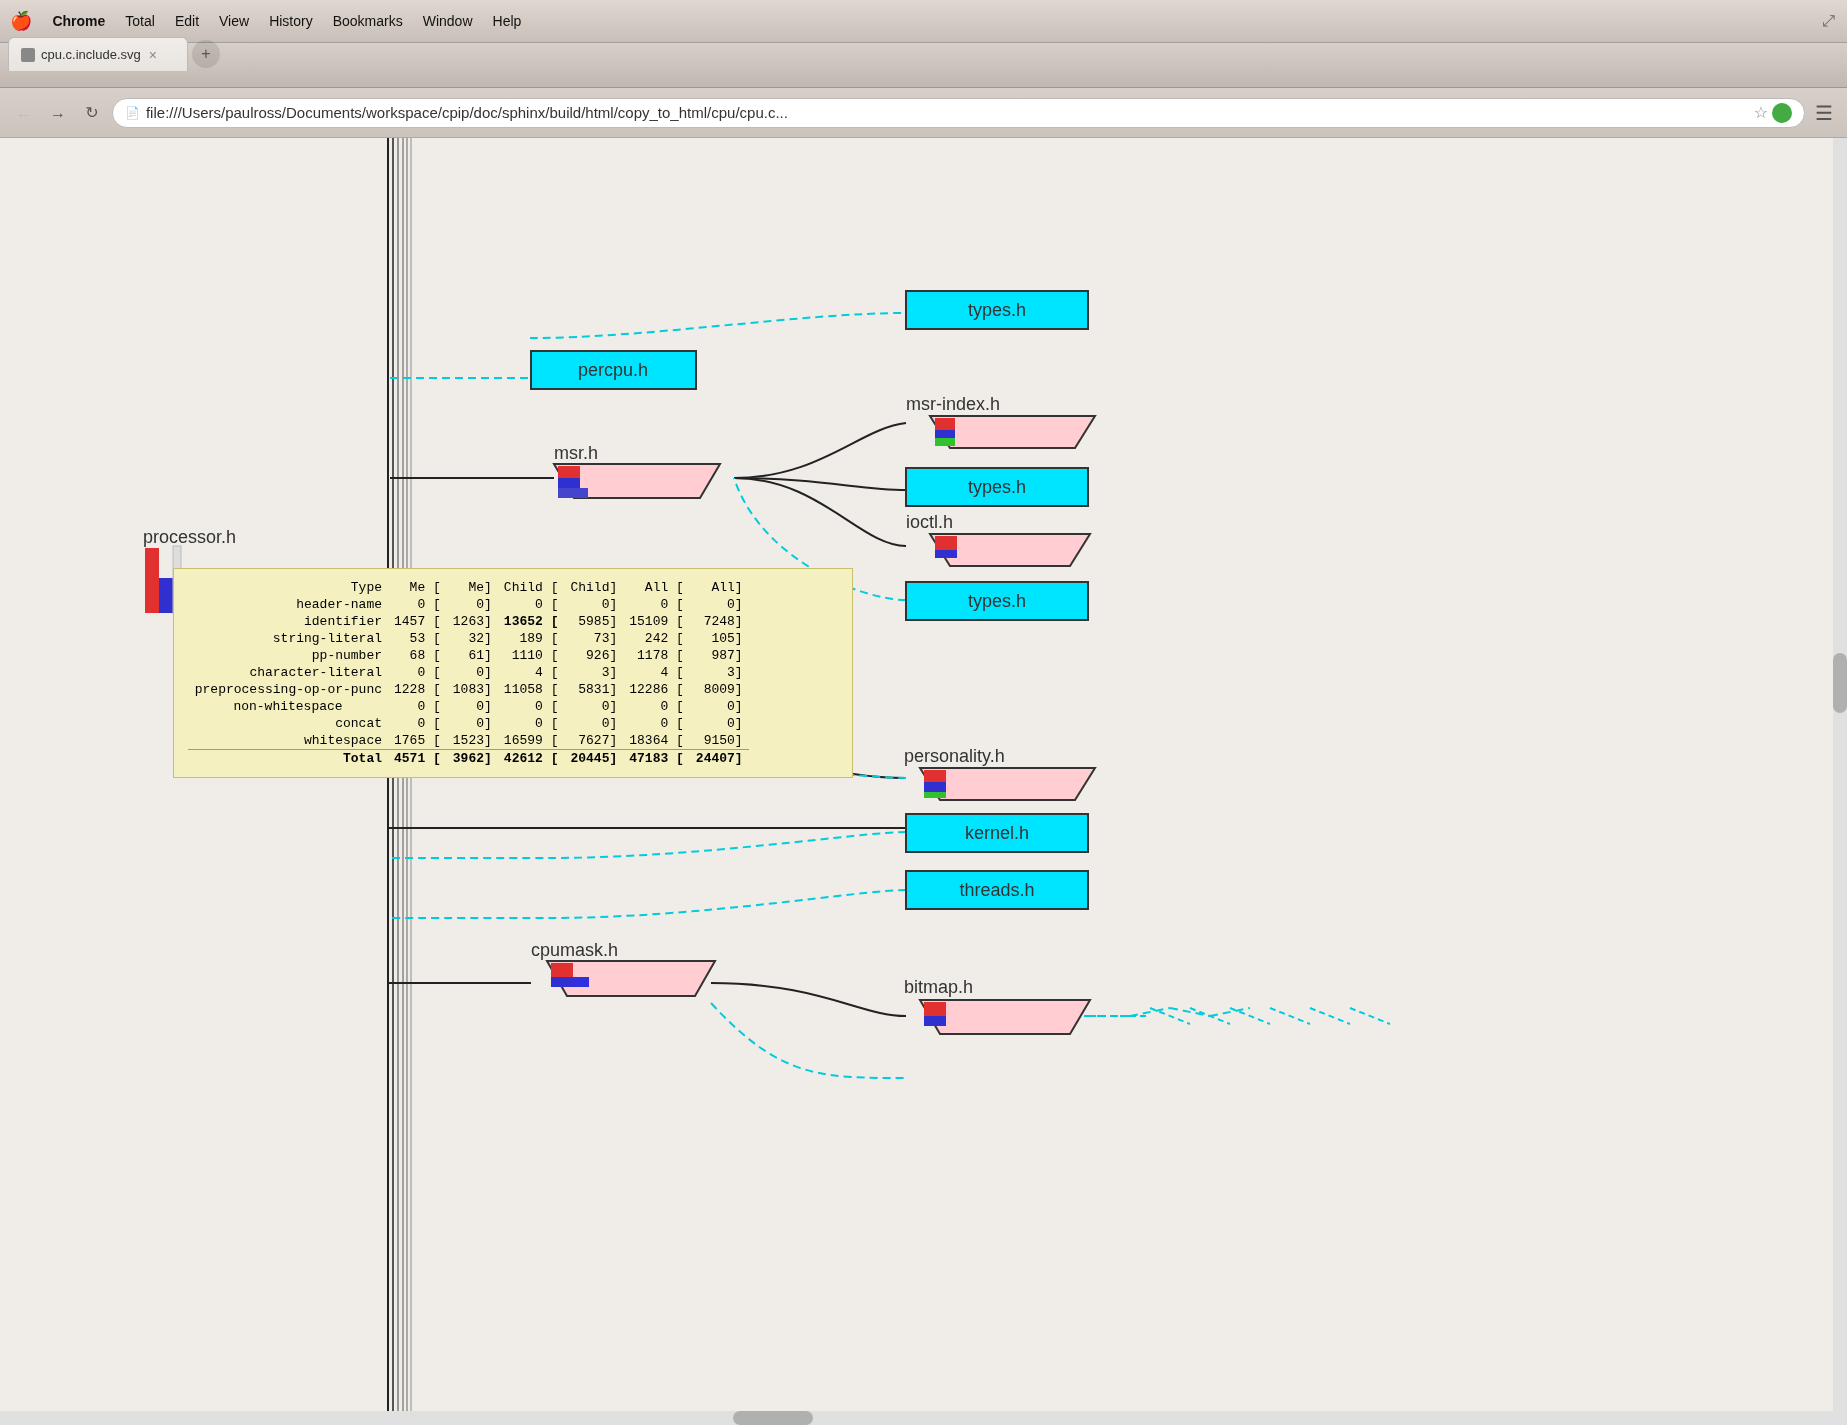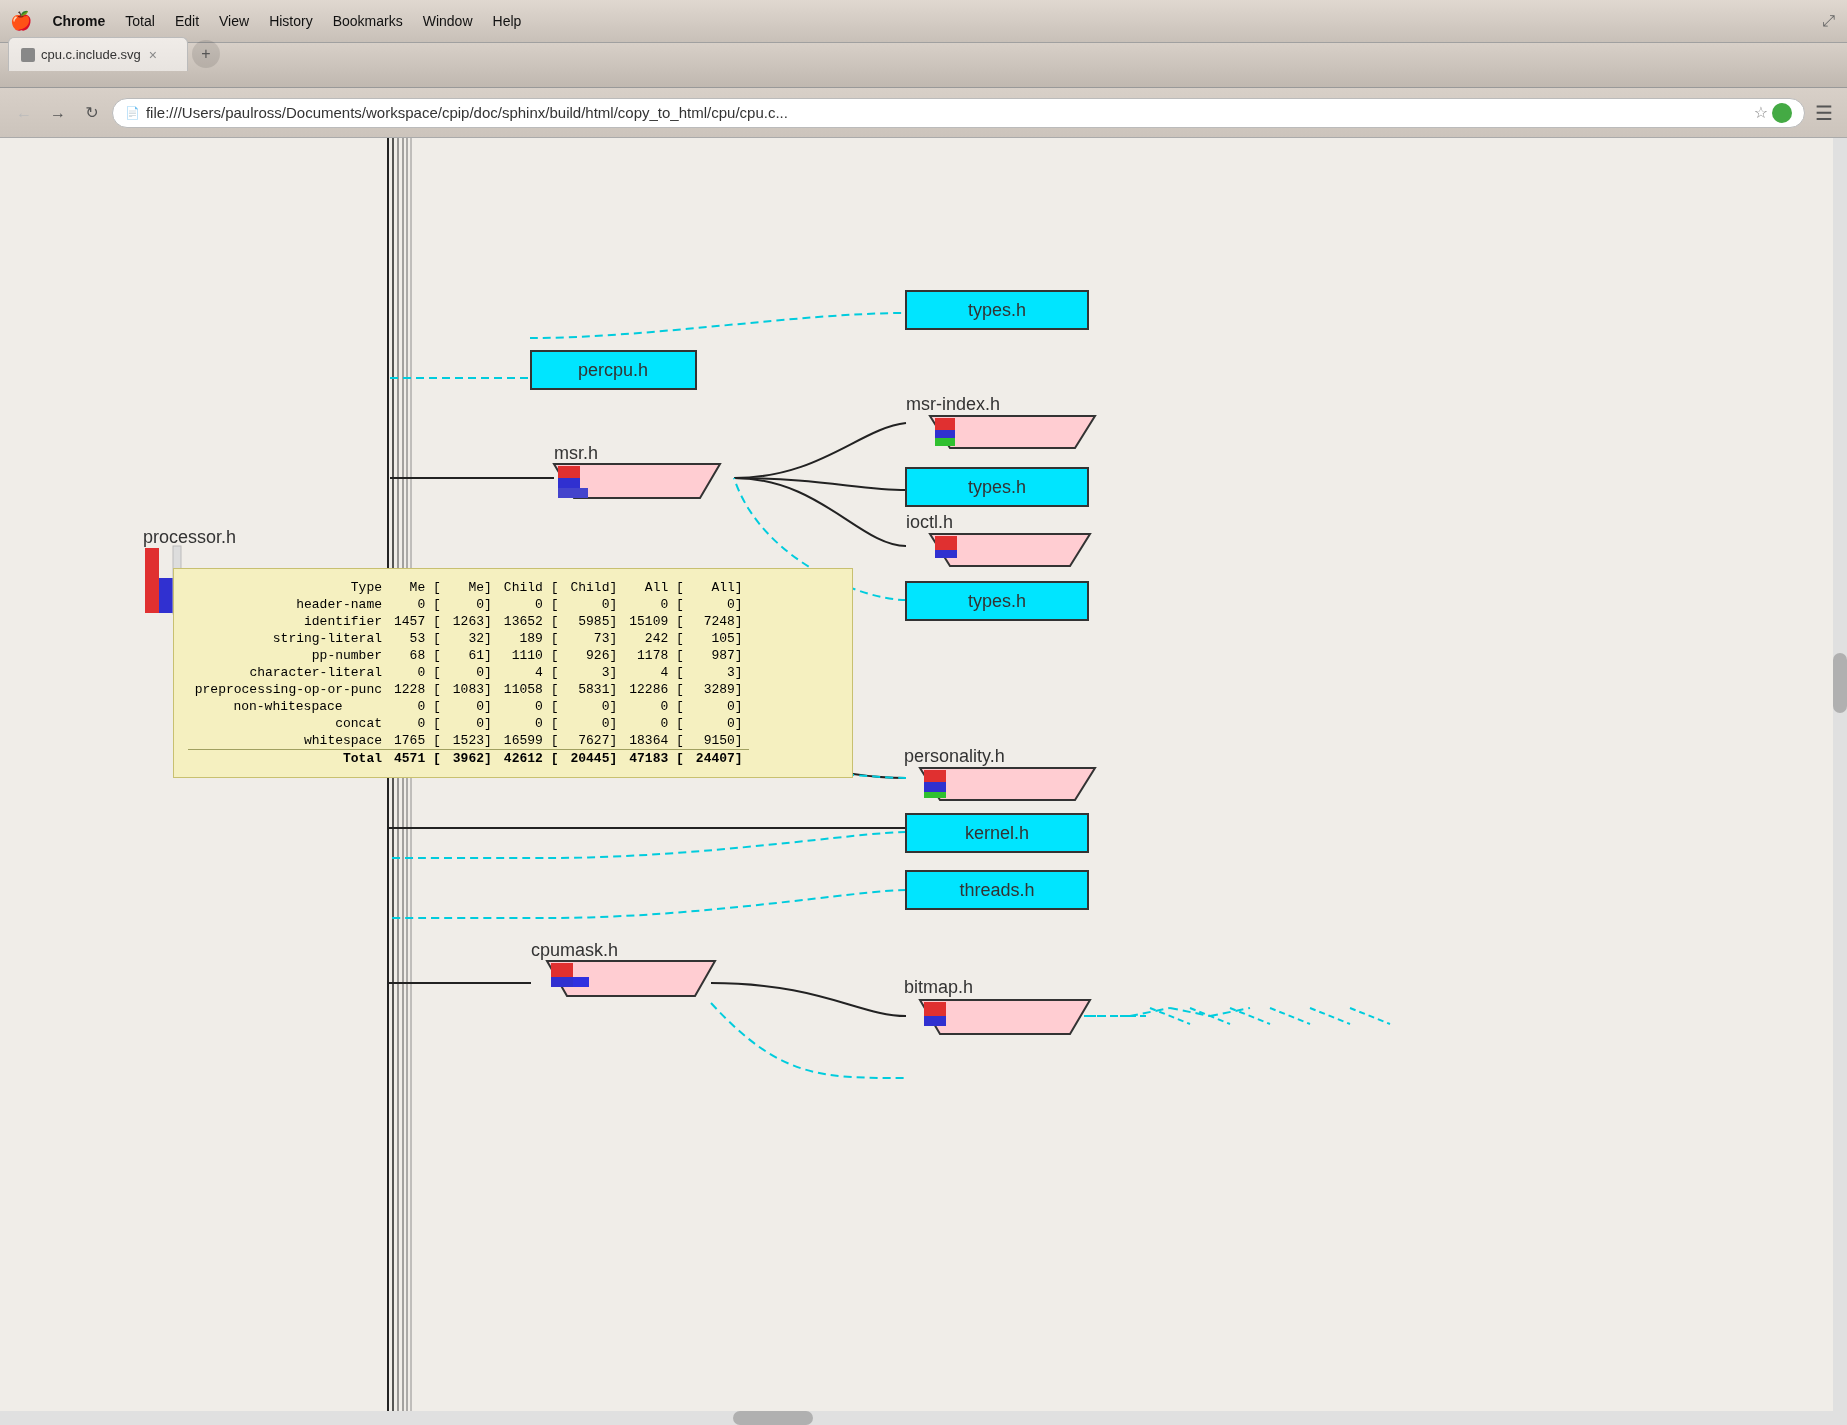--- a/index.html
+++ b/index.html
@@ -412,21 +412,21 @@
     <td style="text-align:right; min-width:50px;">0]</td>
     <td style="text-align:right; min-width:65px;">0 [</td>
     <td style="text-align:right; min-width:55px;">0]</td>
     <td style="text-align:right; min-width:55px;">0 [</td>
     <td style="text-align:right; min-width:55px;">0]</td>
   </tr>
           <tr>
     <td style="text-align:right; min-width:200px;">identifier</td>
     <td style="text-align:right; min-width:55px;">1457 [</td>
     <td style="text-align:right; min-width:50px;">1263]</td>
-    <td style="text-align:right; min-width:65px;">13652 [</td>
+    <td style="text-align:right; min-width:65px;font-weight:bold;">13652 [</td>
     <td style="text-align:right; min-width:55px;">5985]</td>
     <td style="text-align:right; min-width:55px;">15109 [</td>
     <td style="text-align:right; min-width:55px;">7248]</td>
   </tr>
           <tr>
     <td style="text-align:right; min-width:200px;">string-literal</td>
     <td style="text-align:right; min-width:55px;">53 [</td>
     <td style="text-align:right; min-width:50px;">32]</td>
     <td style="text-align:right; min-width:65px;">189 [</td>
     <td style="text-align:right; min-width:55px;">73]</td>
@@ -451,21 +451,21 @@
     <td style="text-align:right; min-width:55px;">4 [</td>
     <td style="text-align:right; min-width:55px;">3]</td>
   </tr>
           <tr>
     <td style="text-align:right; min-width:200px;">preprocessing-op-or-punc</td>
     <td style="text-align:right; min-width:55px;">1228 [</td>
     <td style="text-align:right; min-width:50px;">1083]</td>
     <td style="text-align:right; min-width:65px;">11058 [</td>
     <td style="text-align:right; min-width:55px;">5831]</td>
     <td style="text-align:right; min-width:55px;">12286 [</td>
-    <td style="text-align:right; min-width:55px;">3289]</td>
+    <td style="text-align:right; min-width:55px;">8009]</td>
   </tr>
           <tr>
     <td style="text-align:center; min-width:200px;">non-whitespace</td>
     <td style="text-align:right; min-width:55px;">0 [</td>
     <td style="text-align:right; min-width:50px;">0]</td>
     <td style="text-align:right; min-width:65px;">0 [</td>
     <td style="text-align:right; min-width:55px;">0]</td>
     <td style="text-align:right; min-width:55px;">0 [</td>
     <td style="text-align:right; min-width:55px;">0]</td>
   </tr>

